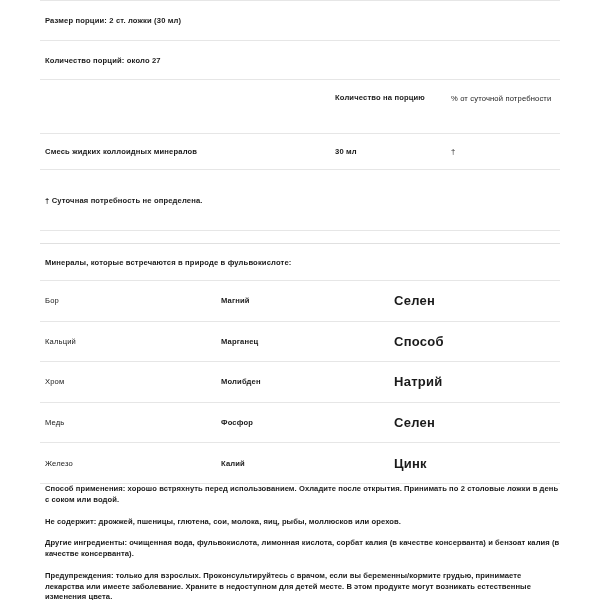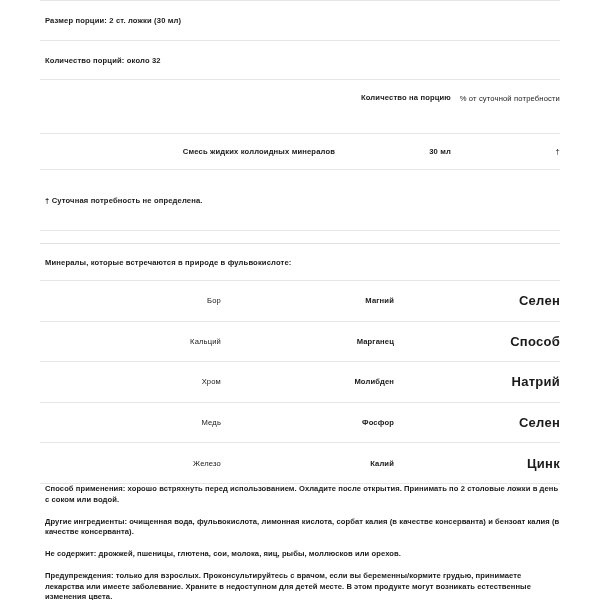--- a/index.html
+++ b/index.html
@@ -36,21 +36,20 @@
     background: #e6e6e6;
     width: 100%;
   }
   .rule.thick { background: #e0e0e0; }
 
   .row {
     position: relative;
     display: flex;
     align-items: flex-start;
     padding: 0 0 0 5px;
-    text-align: right;
   }
 
   .row-serving   { height: 39px; align-items: center; }
   .row-servings  { height: 38px; align-items: center; }
   .row-headers   { height: 53px; align-items: flex-start; padding-top: 13px; }
   .row-amount    { height: 35px; align-items: center; }
   .row-daily     { height: 60px; align-items: center; }
   .spacer-row    { height: 12px; }
   .row-minnote   { height: 36px; align-items: center; }
   .row-mineral   { height: 39.6px; align-items: center; }
@@ -114,21 +113,21 @@
 
     <div class="rule"></div>
 
     <div class="row row-serving">
       <div class="plain">Размер порции: 2 ст. ложки (30 мл)</div>
     </div>
 
     <div class="rule"></div>
 
     <div class="row row-servings">
-      <div class="plain">Количество порций: около  32</div>
+      <div class="plain">Количество порций: около  27</div>
     </div>
 
     <div class="rule"></div>
 
     <div class="row row-headers">
       <div class="cell-name"></div>
       <div class="cell-amount">Количество на порцию</div>
       <div class="cell-dv">% от суточной потребности</div>
     </div>
 
@@ -188,18 +187,18 @@
       <div class="min-c1">Железо</div>
       <div class="min-c2">Калий</div>
       <div class="min-c3">Цинк</div>
     </div>
     <div class="rule"></div>
 
   </div>
 
   <div class="notes">
     <p class="note">Способ применения:  хорошо встряхнуть перед использованием. Охладите после открытия. Принимать по 2 столовые ложки в день с соком или водой.</p>
+    <p class="note">Не содержит: дрожжей, пшеницы, глютена, сои, молока, яиц, рыбы, моллюсков или орехов.</p>
     <p class="note">Другие ингредиенты: очищенная вода, фульвокислота, лимонная кислота, сорбат калия (в качестве консерванта) и бензоат калия (в качестве консерванта).</p>
-    <p class="note">Не содержит: дрожжей, пшеницы, глютена, сои, молока, яиц, рыбы, моллюсков или орехов.</p>
     <p class="note">Предупреждения: только для взрослых. Проконсультируйтесь с врачом, если вы беременны/кормите грудью, принимаете лекарства или имеете заболевание. Храните в недоступном для детей месте. В этом продукте могут возникать естественные изменения цвета.</p>
   </div>
 
 </div>
 
 </body></html>

